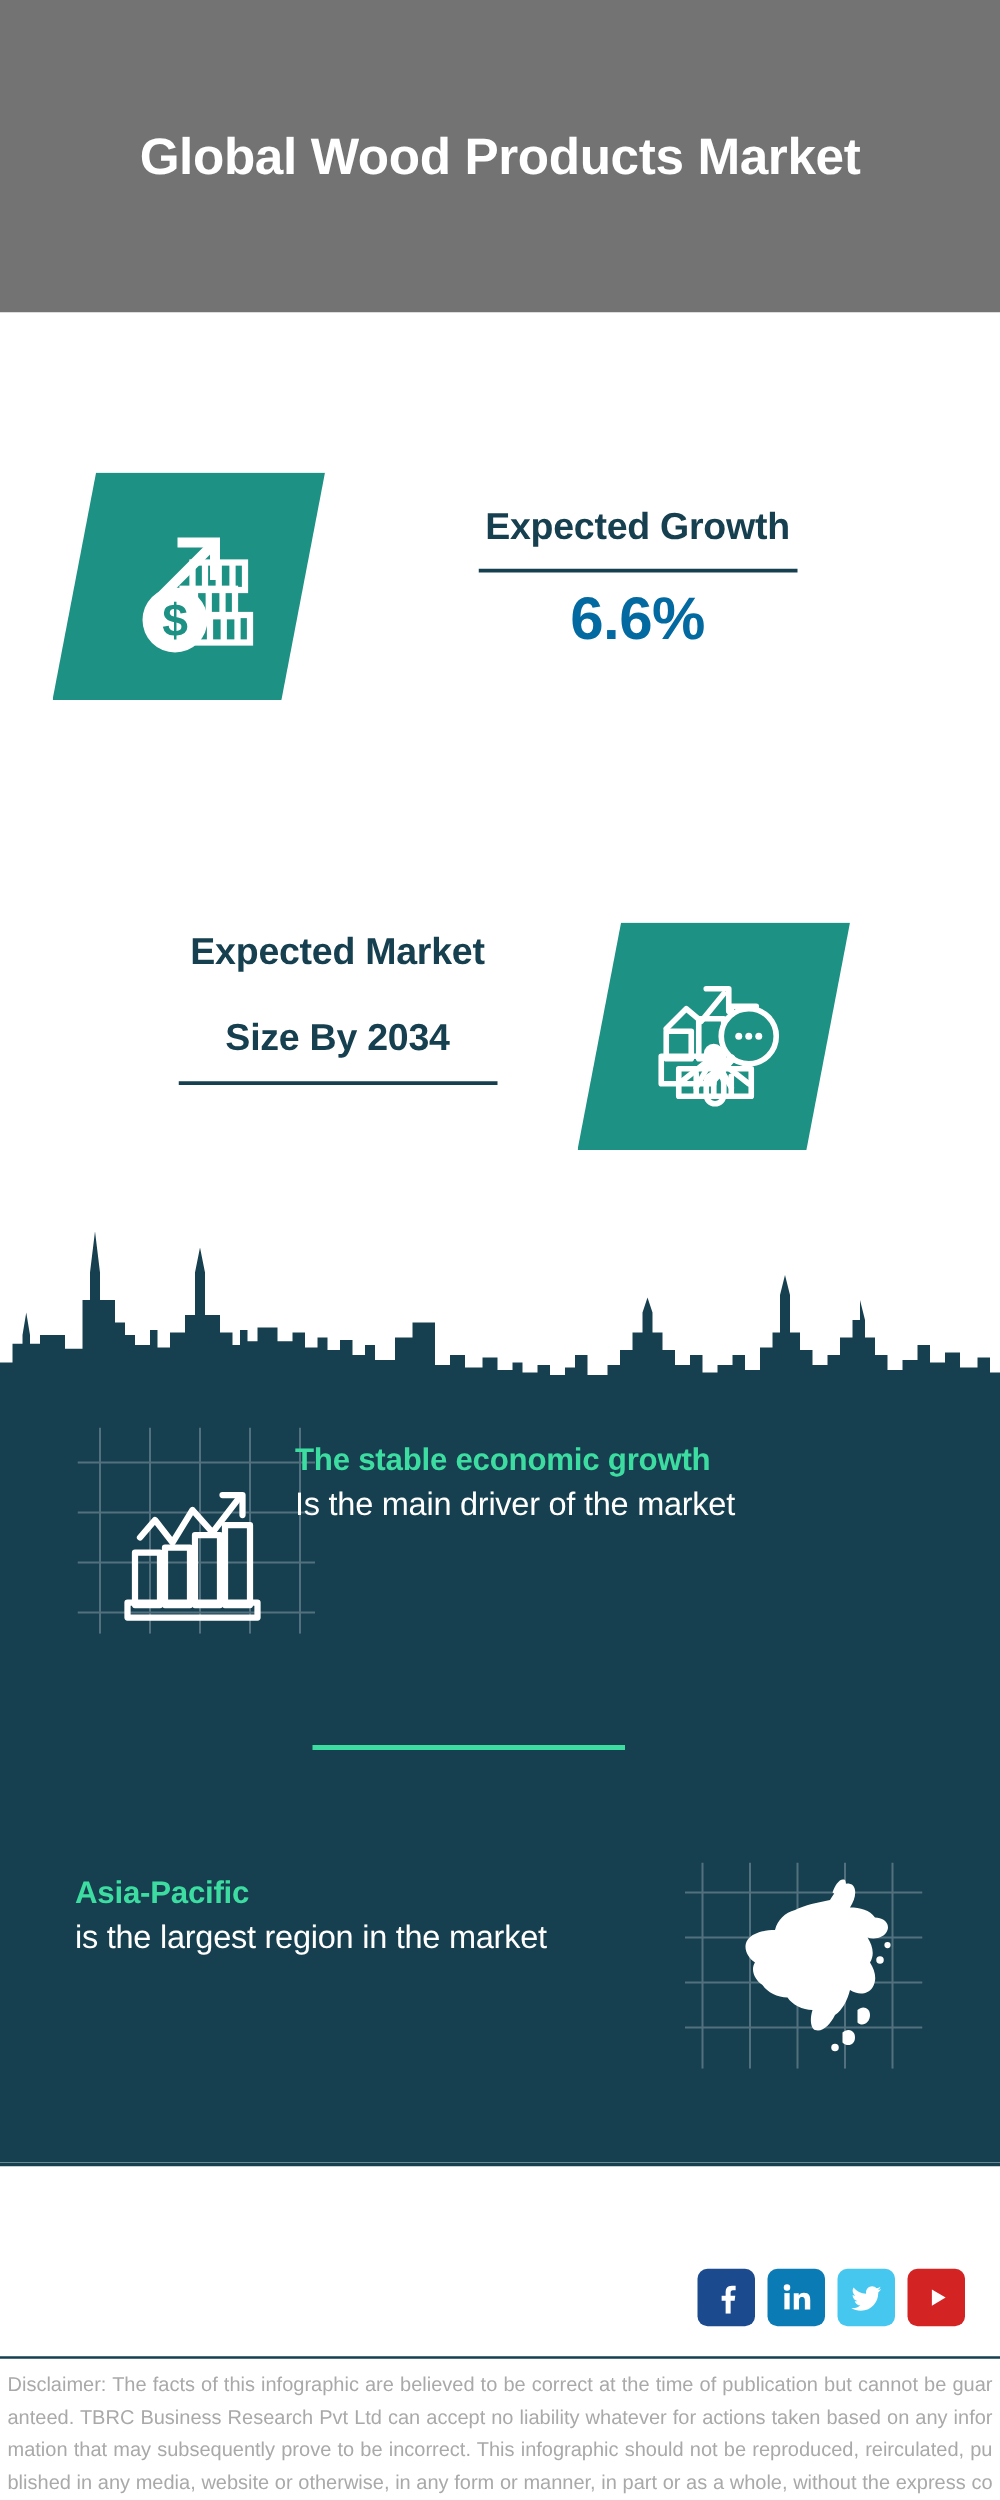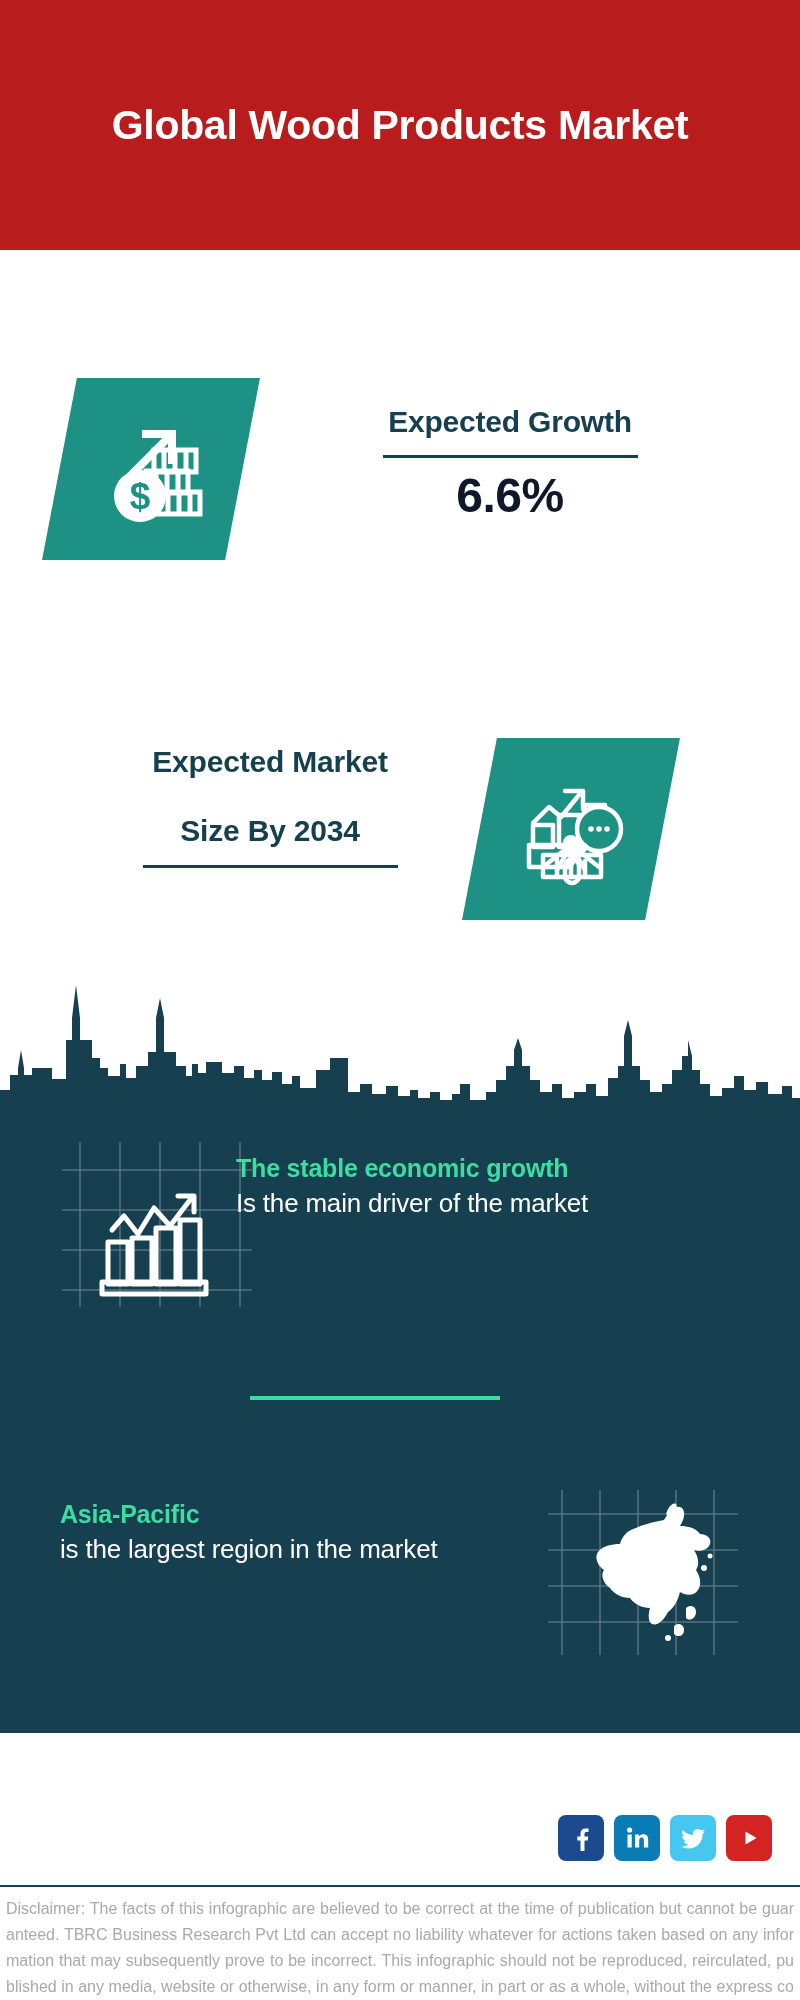--- a/index.html
+++ b/index.html
@@ -18,21 +18,21 @@
     background: #ffffff;
     overflow: hidden;
   }
 
   
   .header {
     position: absolute;
     left: 0; top: 0;
     width: 800px;
     height: 250px;
-    background: #b91c1c;
+    background: #737373;
     display: flex;
     align-items: center;
     justify-content: center;
   }
   .header-title {
     color: #ffffff;
     font-size: 41px;
     font-weight: bold;
     letter-spacing: -0.3px;
     text-align: center;
@@ -75,21 +75,21 @@
     letter-spacing: -0.2px;
     margin-top: 31px;
   }
   .stat-rule {
     width: 255px;
     height: 3px;
     background: #16404f;
     margin: 14px auto 10px auto;
   }
   .stat-value {
-    color: #0f172a;
+    color: #0369a1;
     font-size: 48px;
     font-weight: bold;
     letter-spacing: -0.5px;
   }
 
   
   .dark-band {
     position: absolute;
     left: 0; top: 1100px;
     width: 800px;

